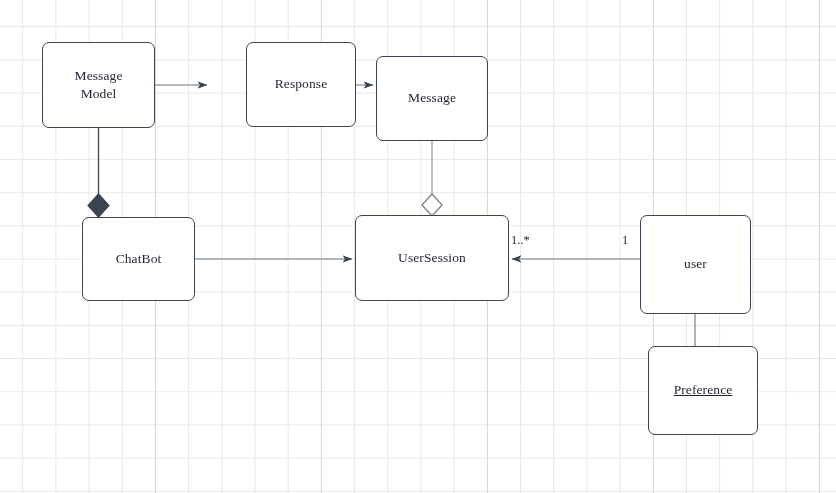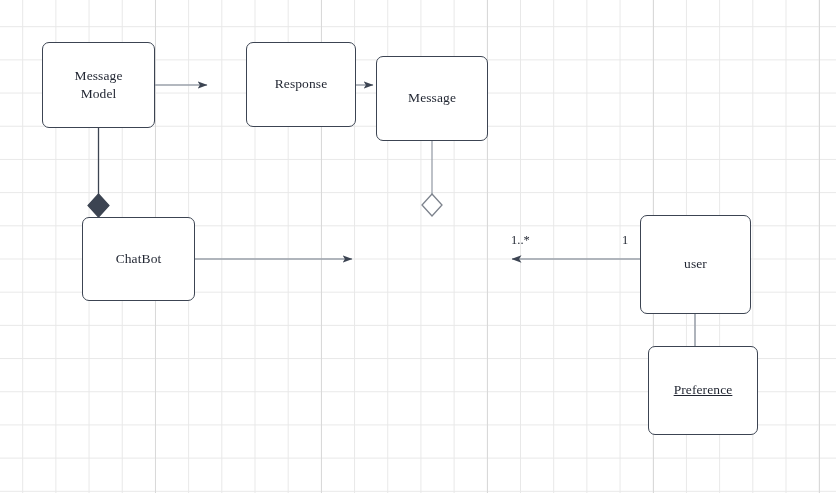--- a/index.html
+++ b/index.html
@@ -107,19 +107,20 @@
     <g>
       <line x1="695" y1="301" x2="695" y2="346" stroke="#9aa0aa" stroke-width="1.6"></line>
     </g>
   </svg>
 
   <div class="node" style="left: 42px; top: 42px; width: 113px; height: 86px;">Message
 Model</div>
   <div class="node" style="left: 210px; top: 42px; width: 110px; height: 85px; margin-left: 36px;">Response</div>
   <div class="node" style="left: 376px; top: 42px; width: 112px; height: 85px; margin-top: 14px;">Message</div>
   <div class="node" style="left: 42px; top: 217px; width: 113px; height: 84px; margin-left: 40px;">ChatBot</div>
+  <div class="node" style="left: 355px; top: 215px; width: 154px; height: 86px;">UserSession</div>
   <div class="node" style="left: 640px; top: 215px; width: 111px; height: 99px;">user</div>
   <div class="node" style="left: 648px; top: 346px; width: 110px; height: 89px; text-decoration: underline;">Preference</div>
 
   <div class="mult" style="left: 511px; top: 233px;">1..*</div>
   <div class="mult" style="left: 622px; top: 233px;">1</div>
 
 </div>
 
 </body></html>

